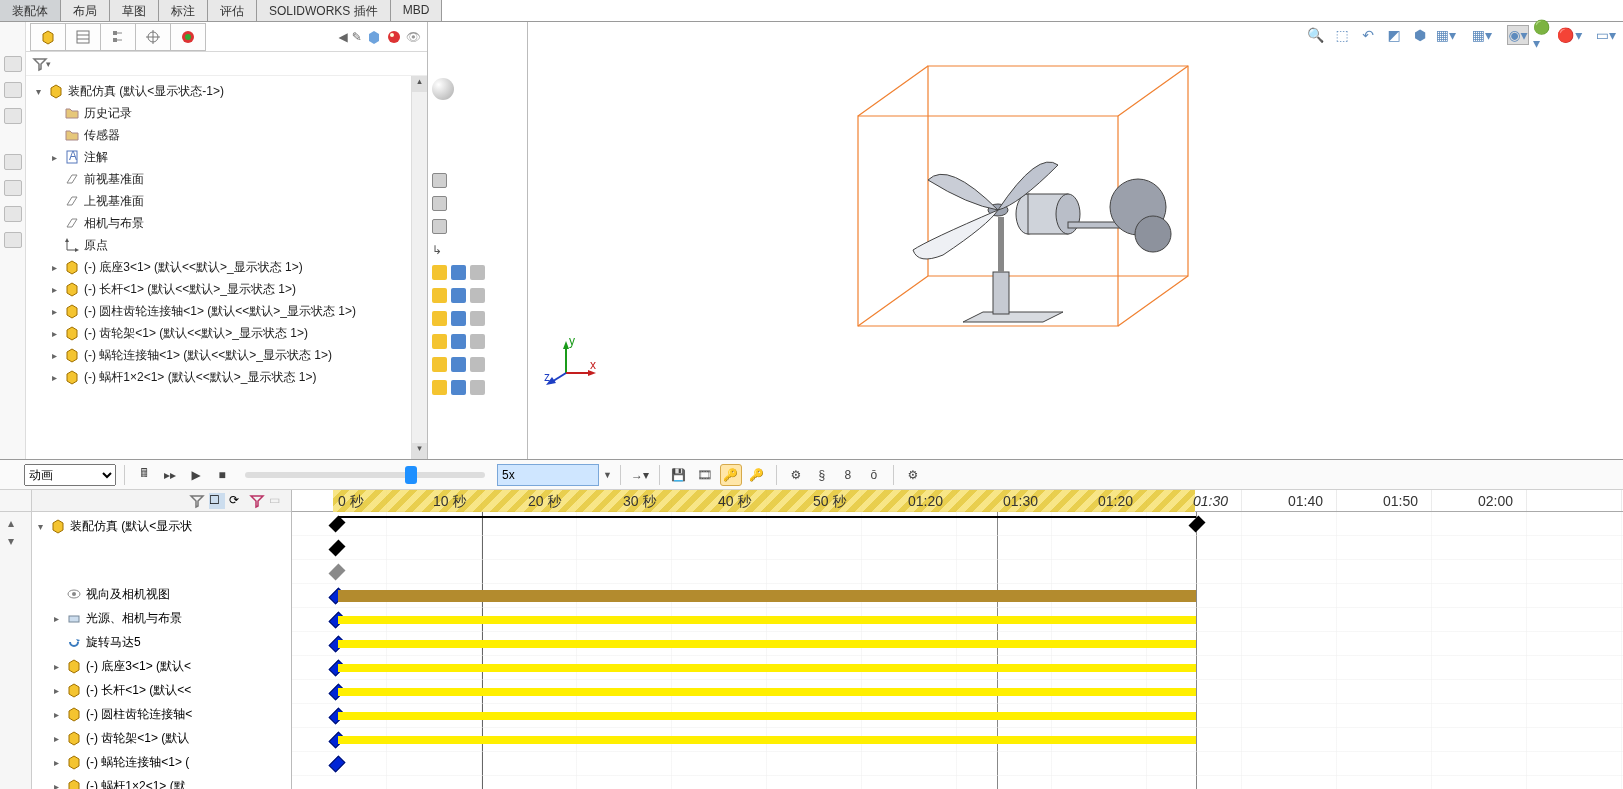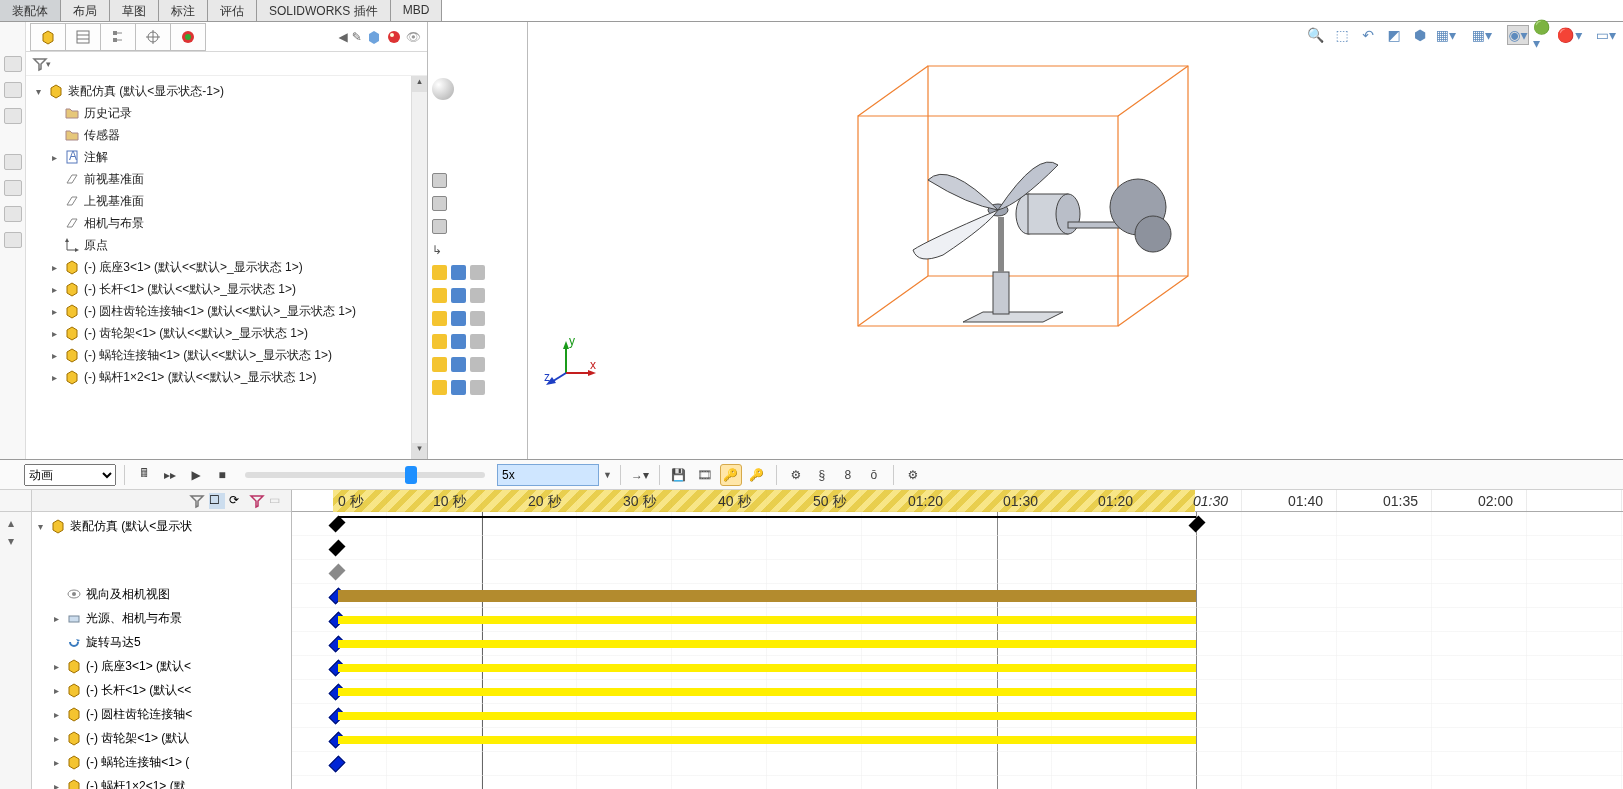--- a/index.html
+++ b/index.html
@@ -604,21 +604,21 @@
             <span class="lbl" style="left: 141px;">10 秒</span>
             <span class="lbl" style="left: 236px;">20 秒</span>
             <span class="lbl" style="left: 331px;">30 秒</span>
             <span class="lbl" style="left: 426px;">40 秒</span>
             <span class="lbl" style="left: 521px;">50 秒</span>
             <span class="lbl" style="left: 616px;">01:20</span>
             <span class="lbl" style="left: 711px;">01:30</span>
             <span class="lbl" style="left: 806px;">01:20</span>
             <span class="lbl" style="left: 901px; font-style: italic;">01:30</span>
             <span class="lbl" style="left: 996px;">01:40</span>
-            <span class="lbl" style="left: 1091px;">01:35</span>
+            <span class="lbl" style="left: 1091px;">01:50</span>
             <span class="lbl" style="left: 1186px;">02:00</span>
             <span class="lbl" style="left: 1337px; margin-top: 8px;">02:</span>
           </div>
       </div>
       <div class="tl-rows" id="tl-rows">
         <div class="playhead" style="left:190px"></div>
         <div class="end-line" style="left:705px"></div>
         <div class="end-line" style="left:904px"></div>
       <div class="tl-row">
             <div class="key black" style="left:40px"></div>

